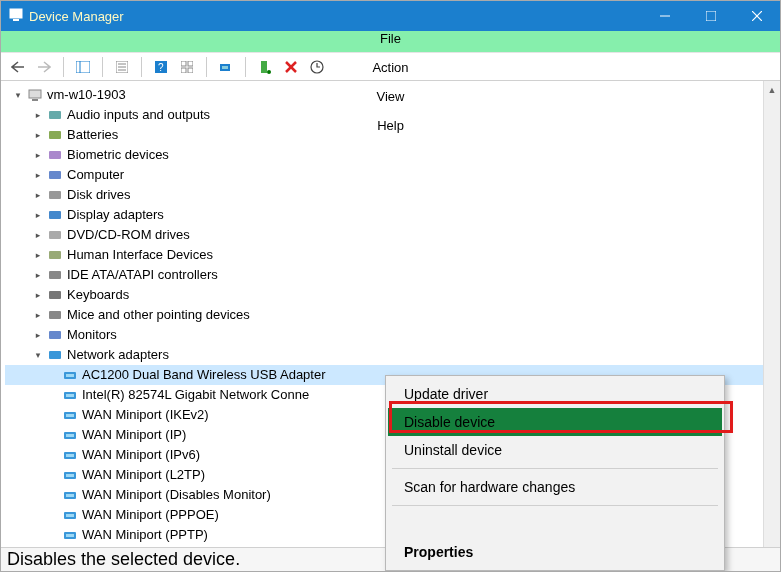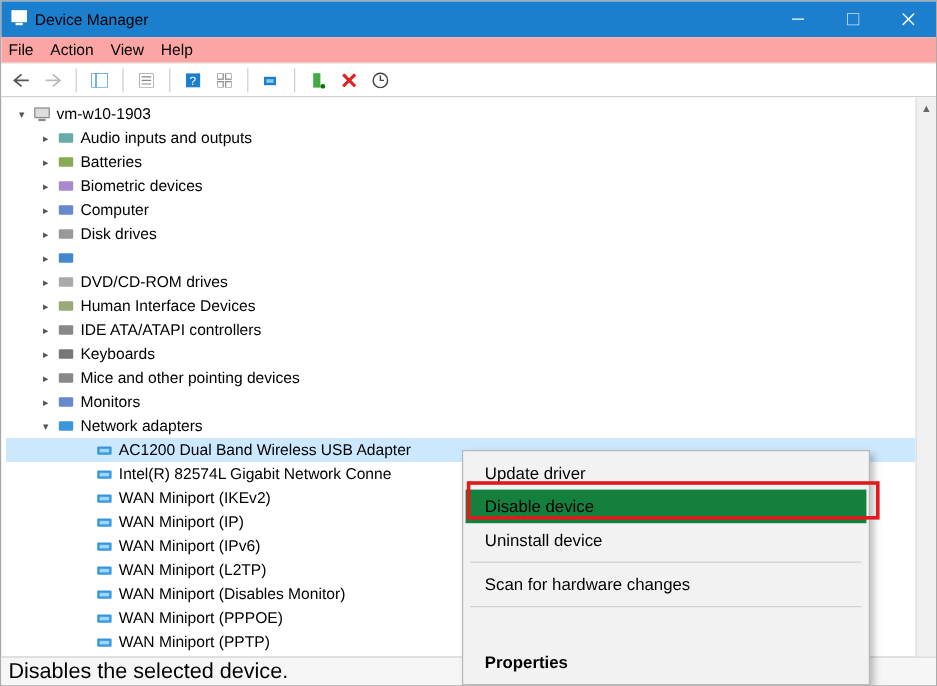--- a/index.html
+++ b/index.html
@@ -8,21 +8,21 @@
     font-size: 13px;
     background: #fff;
     width: 781px;
     height: 572px;
     overflow: hidden;
     border: 1px solid #aaa;
     position: relative;
   }
   .titlebar {
     background: #1b7fce;
-    color: #000000;
+    color: #fef9c3;
     height: 30px;
     display: flex;
     align-items: center;
     padding-left: 8px;
   }
   .titlebar .icon { margin-right: 6px; }
   .titlebar .title { flex: 1; font-size: 13px; }
   .winbtns { display: flex; height: 100%; }
   .winbtn {
     width: 46px;
@@ -30,22 +30,23 @@
     align-items: center;
     justify-content: center;
     color: #fff;
   }
   .menubar {
     height: 22px;
     display: flex;
     align-items: center;
     padding: 0 6px;
     border-bottom: 1px solid #e5e5e5;
-    background: #fca5a5;
+    background: #86efac;
     gap: 14px;
+    flex-direction: column;
   }
   .menubar span { font-size: 13px; }
   .toolbar {
     height: 28px;
     display: flex;
     align-items: center;
     padding: 0 6px;
     gap: 4px;
     border-bottom: 1px solid #d0d0d0;
     background: #fff;
@@ -89,21 +90,21 @@
     display: inline-flex; align-items: center; justify-content: center;
     font-size: 9px; color: #555; margin-right: 2px;
   }
   .blank-exp { width: 16px; display:inline-block; }
   .node-icon {
     width: 16px; height: 16px; margin-right: 4px;
     display: inline-flex; align-items: center; justify-content: center;
   }
   .lvl0 { padding-left: 6px; }
   .lvl1 { padding-left: 26px; }
-  .lvl2 { padding-left: 58px; }
+  .lvl2 { padding-left: 41px; }
   .selected {
     background: #cce8ff;
   }
   .selected .label { }
   .statusbar {
     height: 24px;
     border-top: 1px solid #d0d0d0;
     display: flex; align-items: center;
     padding: 0 6px;
     font-size: 18px;
@@ -306,20 +307,21 @@
           </span>
           <span class="label">Disk drives</span>
         </div>
         <div class="node lvl1">
           <span class="expander">▸</span>
           <span class="node-icon">
             <svg width="14" height="12">
               <rect x="1" y="2" width="12" height="8" rx="1" fill="#48c"></rect>
             </svg>
           </span>
+          <span class="label">Display adapters</span>
         </div>
         <div class="node lvl1">
           <span class="expander">▸</span>
           <span class="node-icon">
             <svg width="14" height="12">
               <rect x="1" y="2" width="12" height="8" rx="1" fill="#aaa"></rect>
             </svg>
           </span>
           <span class="label">DVD/CD-ROM drives</span>
         </div>

